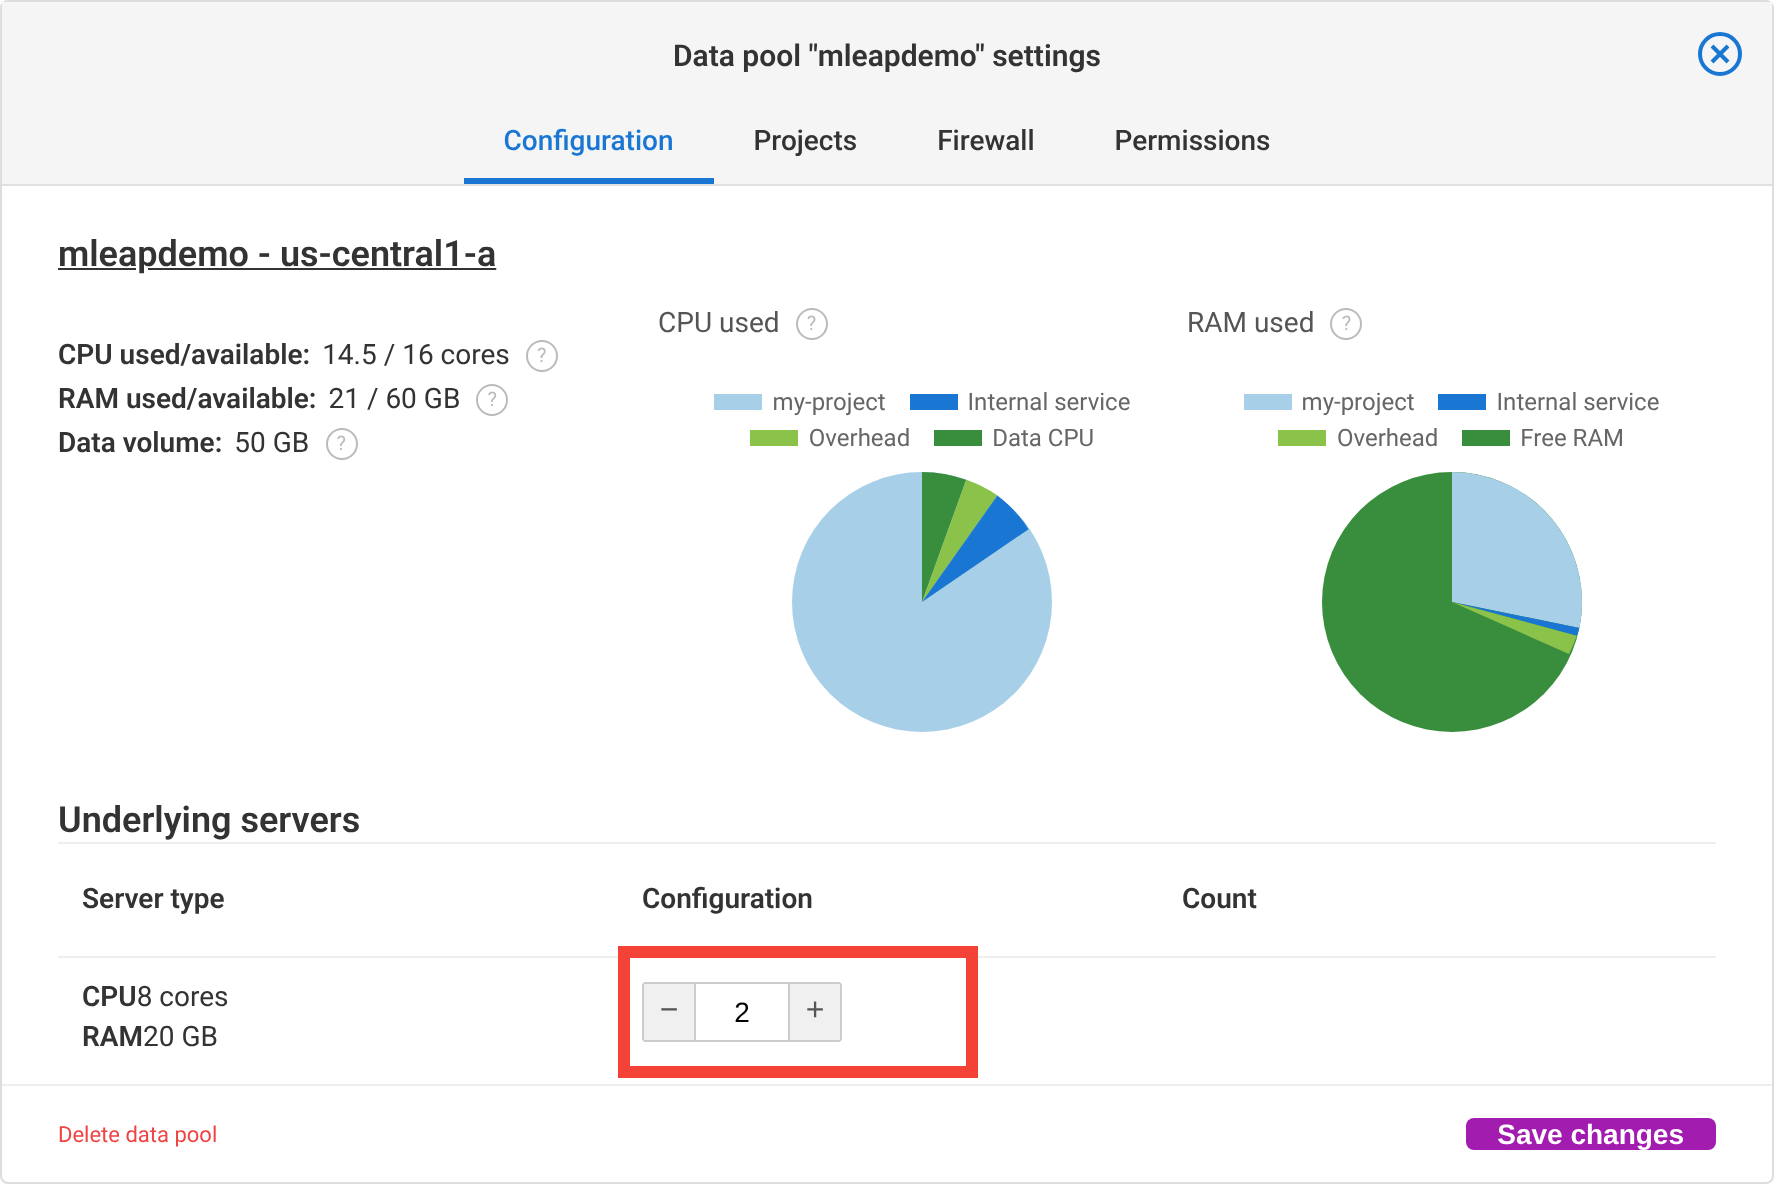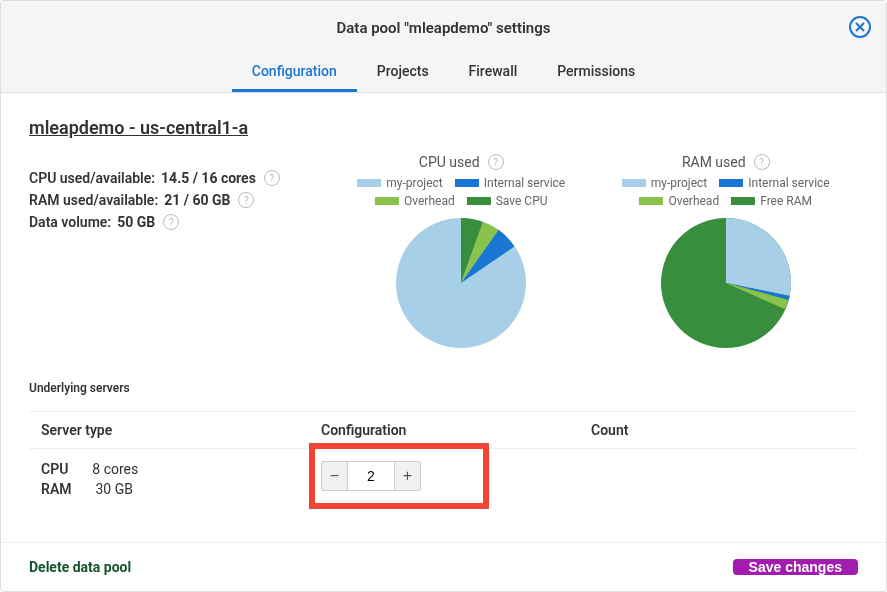--- a/index.html
+++ b/index.html
@@ -92,21 +92,21 @@
       display: flex;
       align-items: center;
       margin-bottom: 6px;
       font-size: 14px;
     }
     .stat-label {
       font-weight: 600;
       margin-right: 6px;
     }
     .stat-value {
-      font-weight: 700;
+      font-weight: 400;
     }
     .help-icon {
       display: inline-flex;
       align-items: center;
       justify-content: center;
       width: 16px;
       height: 16px;
       border: 1px solid #bbb;
       border-radius: 50%;
       color: #bbb;
@@ -116,22 +116,21 @@
     }
     .chart-section {
       text-align: center;
     }
     .chart-title {
       font-size: 14px;
       font-weight: 400;
       color: #555;
       display: flex;
       align-items: center;
-      justify-content: center;
-      margin-bottom: 6px;
+      margin-bottom: 24px;
     }
     .legend {
       display: flex;
       flex-wrap: wrap;
       justify-content: center;
       gap: 4px 12px;
       font-size: 12px;
       color: #666;
       margin-bottom: 10px;
       max-width: 220px;
@@ -146,46 +145,45 @@
     .legend-swatch {
       width: 24px;
       height: 8px;
     }
     .pie-chart {
       width: 130px;
       height: 130px;
       margin: 0 auto;
     }
     .section-title {
-      font-size: 12px;
+      font-size: 18px;
       font-weight: 600;
       margin-top: 30px;
-      margin-bottom: 16px;
     }
     .table {
       width: 100%;
     }
     .thead {
       display: grid;
       grid-template-columns: 280px 270px 1fr;
-      padding: 10px 12px;
+      padding: 20px 12px;
       border-top: 1px solid #eee;
       font-weight: 600;
       font-size: 14px;
     }
     .trow {
       display: grid;
       grid-template-columns: 280px 270px 1fr;
       padding: 12px 12px;
       border-top: 1px solid #eee;
       align-items: start;
     }
     .config-cell .cfg-line {
       display: flex;
-      gap: 24px;
+      gap: 0;
       margin-bottom: 4px;
       text-align: right;
     }
     .cfg-label {
       font-weight: 600;
     }
     .count-cell {
       position: relative;
     }
     .highlight-box {
@@ -232,24 +230,24 @@
       outline: none;
     }
     .footer {
       border-top: 1px solid #eee;
       padding: 16px 28px;
       display: flex;
       justify-content: space-between;
       align-items: center;
     }
     .delete-link {
-      color: #14532d;
-      font-weight: 700;
-      cursor: pointer;
-      font-size: 14px;
+      color: #ef4444;
+      font-weight: 400;
+      cursor: pointer;
+      font-size: 11px;
     }
     .save-btn {
       background: #a21caf;
       color: #fff;
       border: none;
       padding: 0 16px;
       border-radius: 4px;
       font-size: 14px;
       font-weight: 600;
       cursor: pointer;
@@ -310,21 +308,21 @@
           <div class="legend-item">
               <span class="legend-swatch" style="background:#1976d2"></span>
               <span>Internal service</span>
             </div>
           <div class="legend-item">
               <span class="legend-swatch" style="background:#8bc34a"></span>
               <span>Overhead</span>
             </div>
           <div class="legend-item">
               <span class="legend-swatch" style="background:#388e3c"></span>
-              <span>Save CPU</span>
+              <span>Data CPU</span>
             </div>
         </div>
         <svg class="pie-chart" viewBox="0 0 100 100">
           <circle cx="50" cy="50" r="50" fill="#a8cfe8"></circle>
           <path d="M50,50 L50,0 A50,50 0 0,1 67,3 Z" fill="#388e3c"></path>
           <path d="M50,50 L67,3 A50,50 0 0,1 79,9 Z" fill="#8bc34a"></path>
           <path d="M50,50 L79,9 A50,50 0 0,1 91,22 Z" fill="#1976d2"></path>
         </svg>
       </div>
 
@@ -368,21 +366,21 @@
         <div>Count</div>
       </div>
       <div class="trow">
         <div class="config-cell">
           <div class="cfg-line">
               <span class="cfg-label">CPU</span>
               <span>8 cores</span>
             </div>
           <div class="cfg-line">
               <span class="cfg-label">RAM</span>
-              <span>30 GB</span>
+              <span>20 GB</span>
             </div>
         </div>
         <div class="count-cell">
           <div class="highlight-box"></div>
           <div class="stepper">
             <button class="step-btn">−</button>
             <input class="step-input" value="2" style="">
             <button class="step-btn">+</button>
           </div>
         </div>

